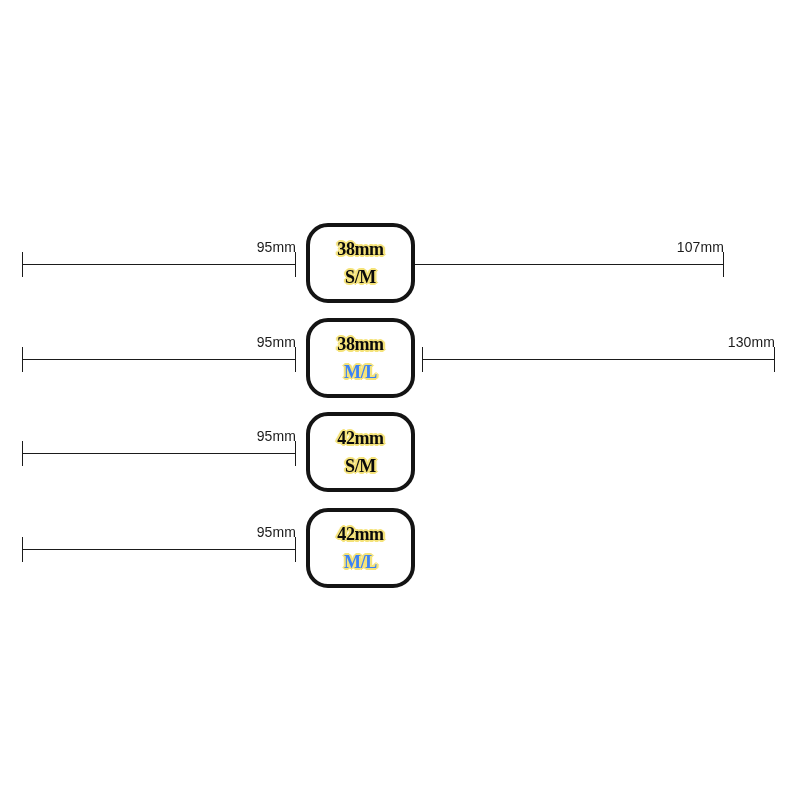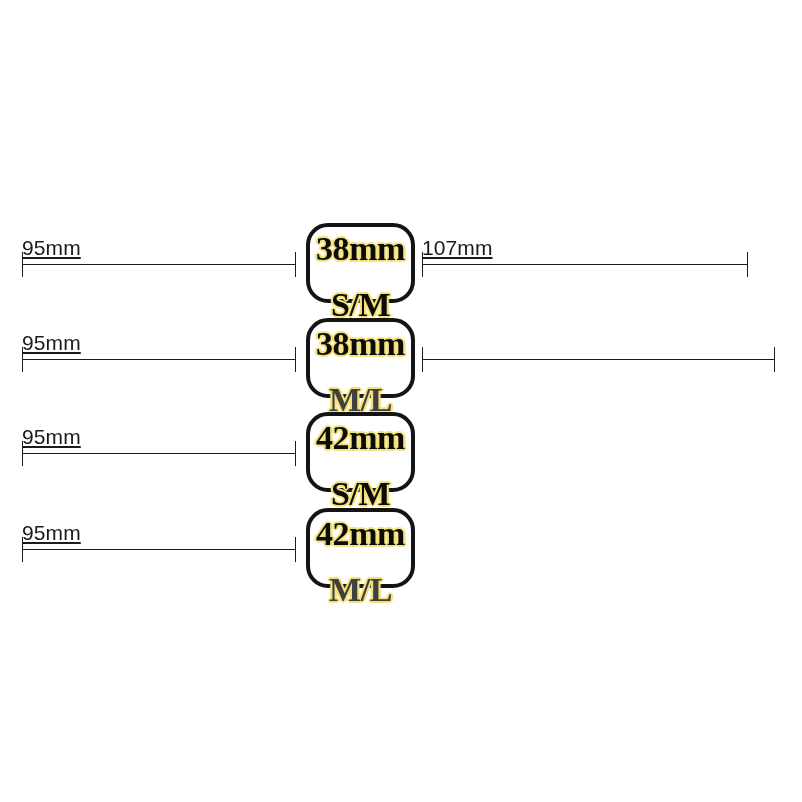--- a/index.html
+++ b/index.html
@@ -58,28 +58,27 @@
   }
   .dim-cap.left  { left: 0; }
   .dim-cap.right { right: 0; }
 
   
   .dim-label {
     position: absolute;
     top: 22px;
     left: 0;
     right: 0;
-    text-align: left;
+    text-align: right;
     font-family: "Liberation Sans", sans-serif;
-    font-size: 21px;
+    font-size: 14px;
     line-height: 19px;
     color: #1b1b1b;
     letter-spacing: 0.1px;
     white-space: nowrap;
-    text-decoration: underline;
   }
 
   
   .badge {
     position: absolute;
     top: 7px;
     left: 306px;
     width: 109px;
     height: 80px;
     box-sizing: border-box;
@@ -89,55 +88,54 @@
     display: flex;
     flex-direction: column;
     align-items: center;
     justify-content: center;
     z-index: 3;
   }
 
   .badge-line {
     font-family: "Liberation Serif", serif;
     font-weight: bold;
-    font-size: 34px;
+    font-size: 18px;
     line-height: 28px;
     letter-spacing: -0.4px;
     white-space: nowrap;
     
     text-shadow:
        1.6px 0 0 #f5e37a, -1.6px 0 0 #f5e37a,
        0 1.6px 0 #f5e37a, 0 -1.6px 0 #f5e37a,
        1.2px 1.2px 0 #f5e37a, -1.2px 1.2px 0 #f5e37a,
        1.2px -1.2px 0 #f5e37a, -1.2px -1.2px 0 #f5e37a,
        2.2px 0 1px #f0dd6a, -2.2px 0 1px #f0dd6a;
-    margin-top: 28px;
   }
   .badge-line.c-black { color: #0b0b0b; }
-  .badge-line.c-red   { color: #404040; }
+  .badge-line.c-red   { color: #3b82f6; }
 </style>
 </head>
 <body>
 
 <div id="diagram">
 
   <div class="size-row" style="top:216px">
     <div class="dim" style="left:22px; width:274px">
       <div class="dim-cap left"></div>
       <div class="dim-line"></div>
       <div class="dim-cap right"></div>
       <div class="dim-label">95mm</div>
     </div>
 
     <div class="badge">
       <span class="badge-line c-black">38mm</span>
       <span class="badge-line c-black">S/M</span>
     </div>
 
-    <div class="dim" style="left:422px; width:326px">
+    <div class="dim" style="left:398px; width:326px">
       <div class="dim-cap left"></div>
       <div class="dim-line"></div>
       <div class="dim-cap right"></div>
       <div class="dim-label">107mm</div>
     </div>
   </div>
 
   <div class="size-row" style="top:311px">
     <div class="dim" style="left:22px; width:274px">
       <div class="dim-cap left"></div>
@@ -148,20 +146,21 @@
 
     <div class="badge">
       <span class="badge-line c-black">38mm</span>
       <span class="badge-line c-red">M/L</span>
     </div>
 
     <div class="dim" style="left:422px; width:353px">
       <div class="dim-cap left"></div>
       <div class="dim-line"></div>
       <div class="dim-cap right"></div>
+      <div class="dim-label">130mm</div>
     </div>
   </div>
 
   <div class="size-row" style="top:405px">
     <div class="dim" style="left:22px; width:274px">
       <div class="dim-cap left"></div>
       <div class="dim-line"></div>
       <div class="dim-cap right"></div>
       <div class="dim-label">95mm</div>
     </div>

